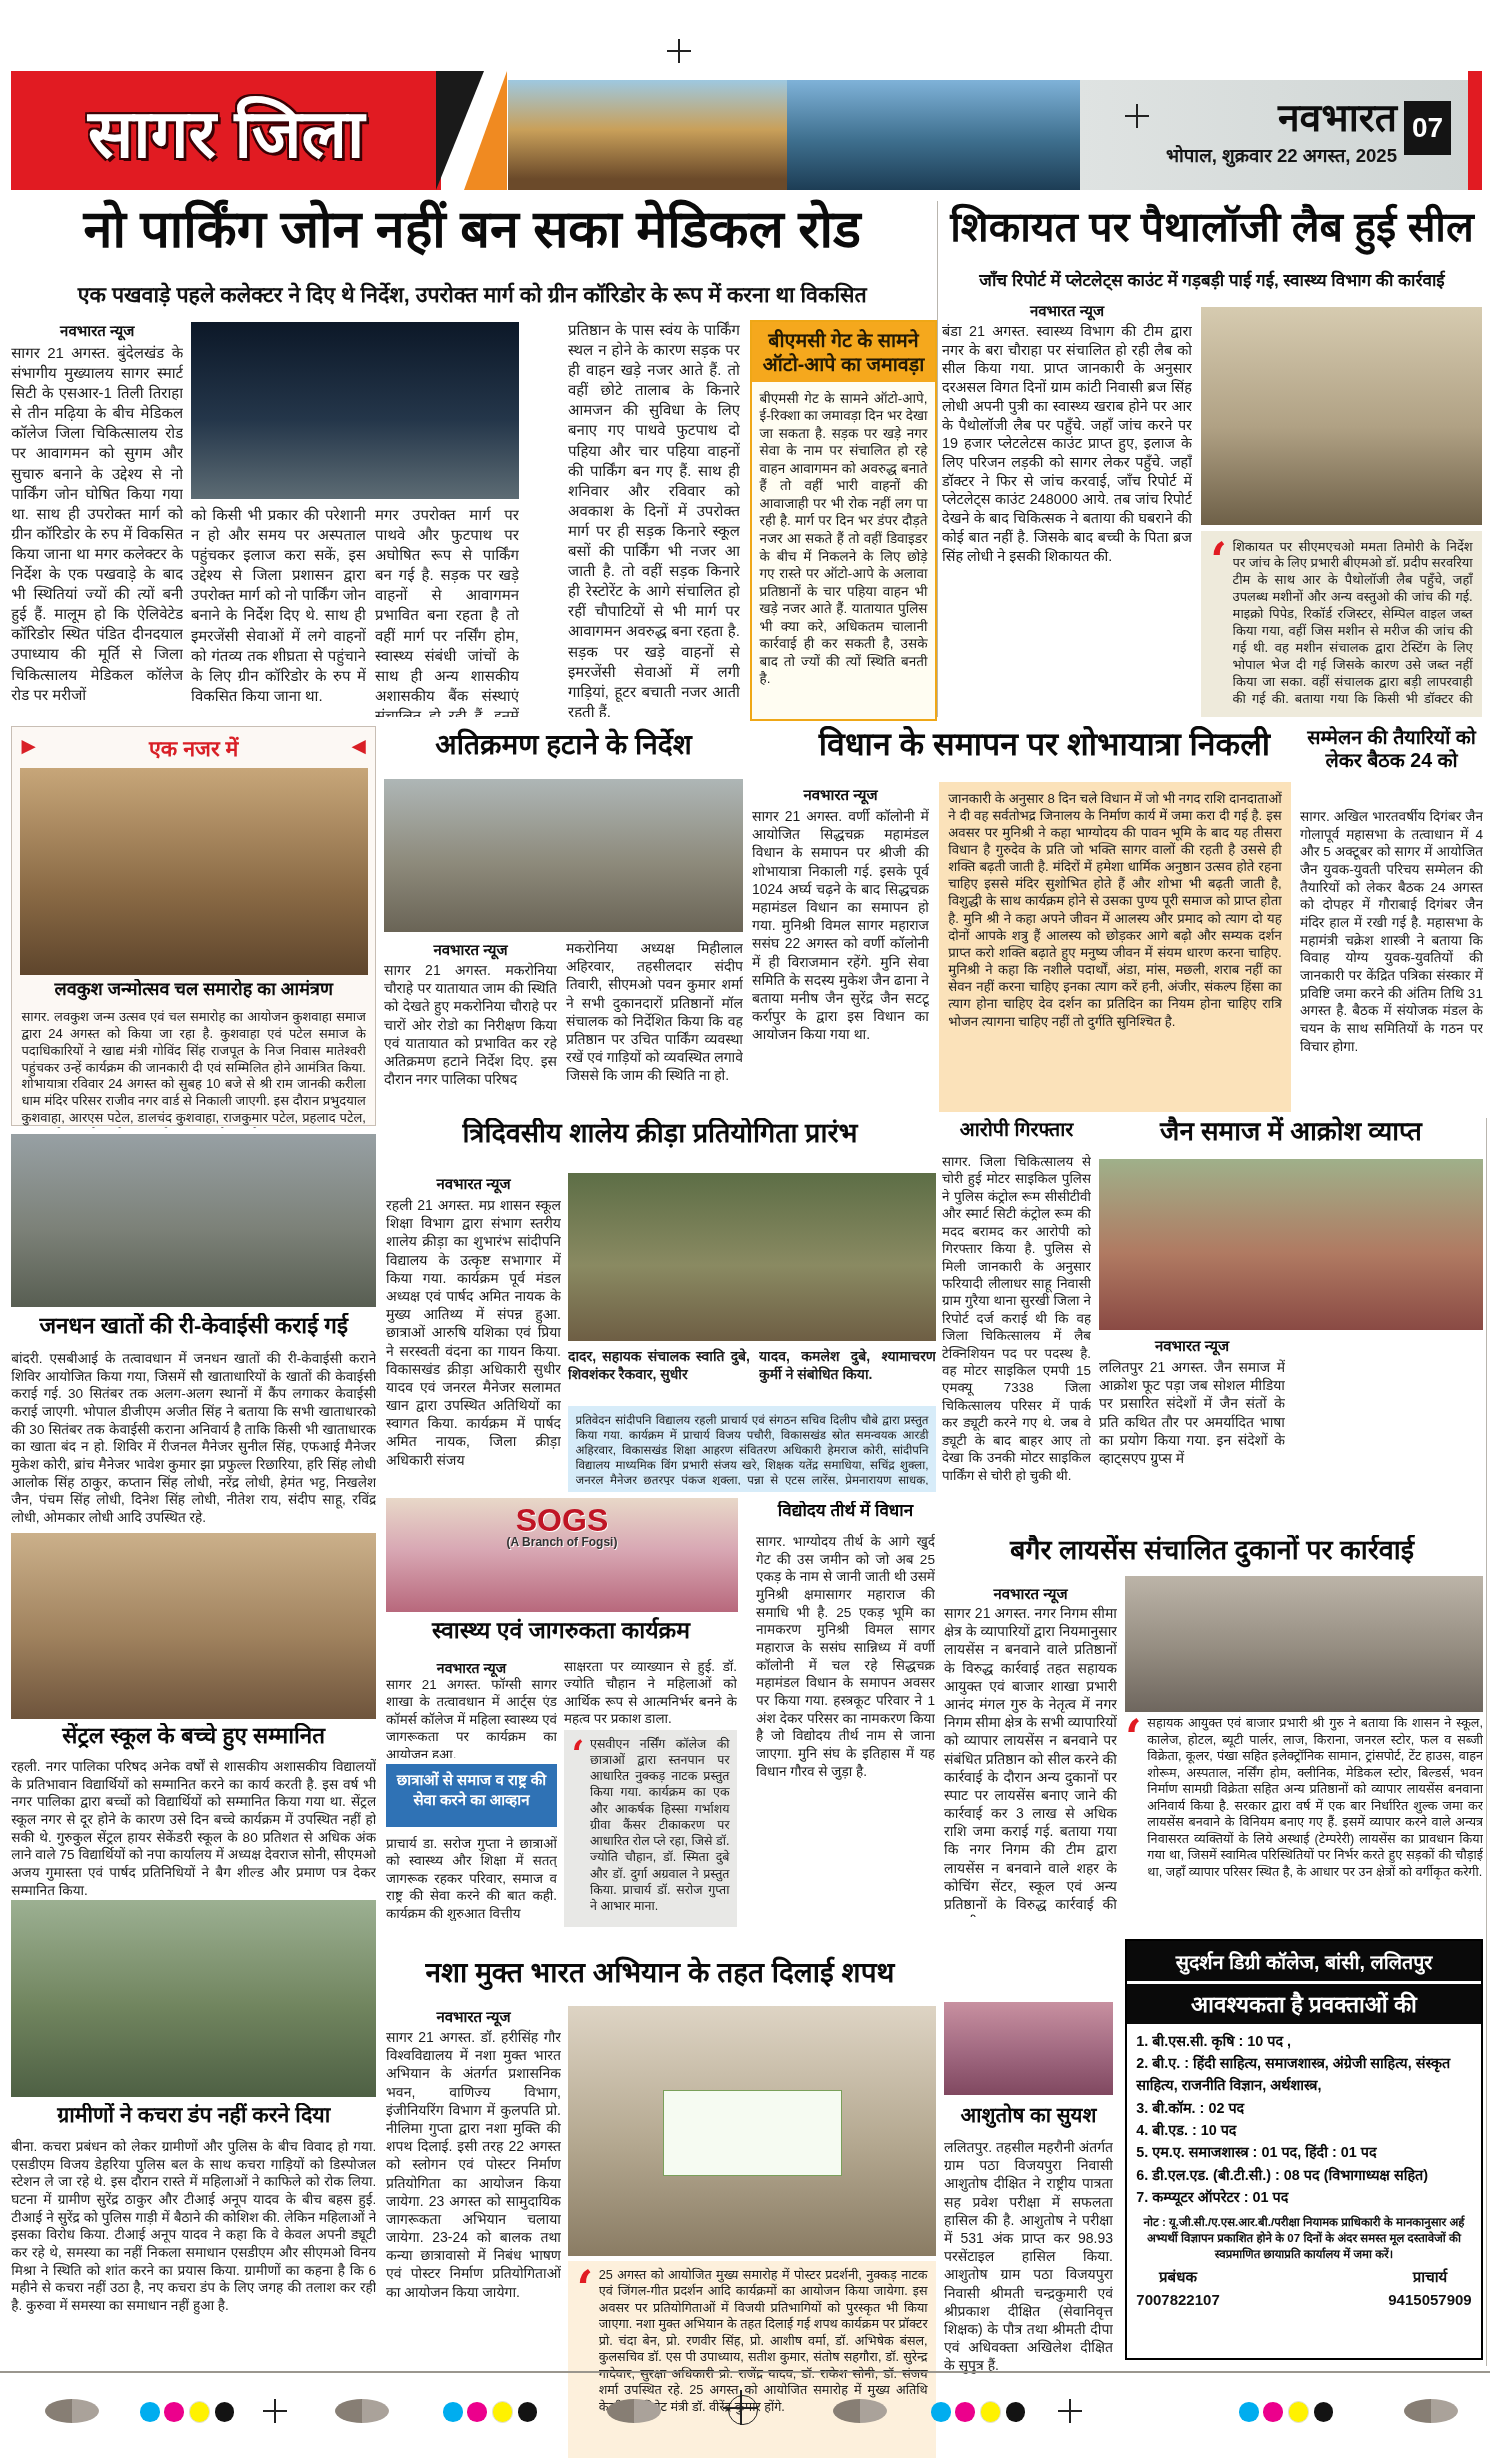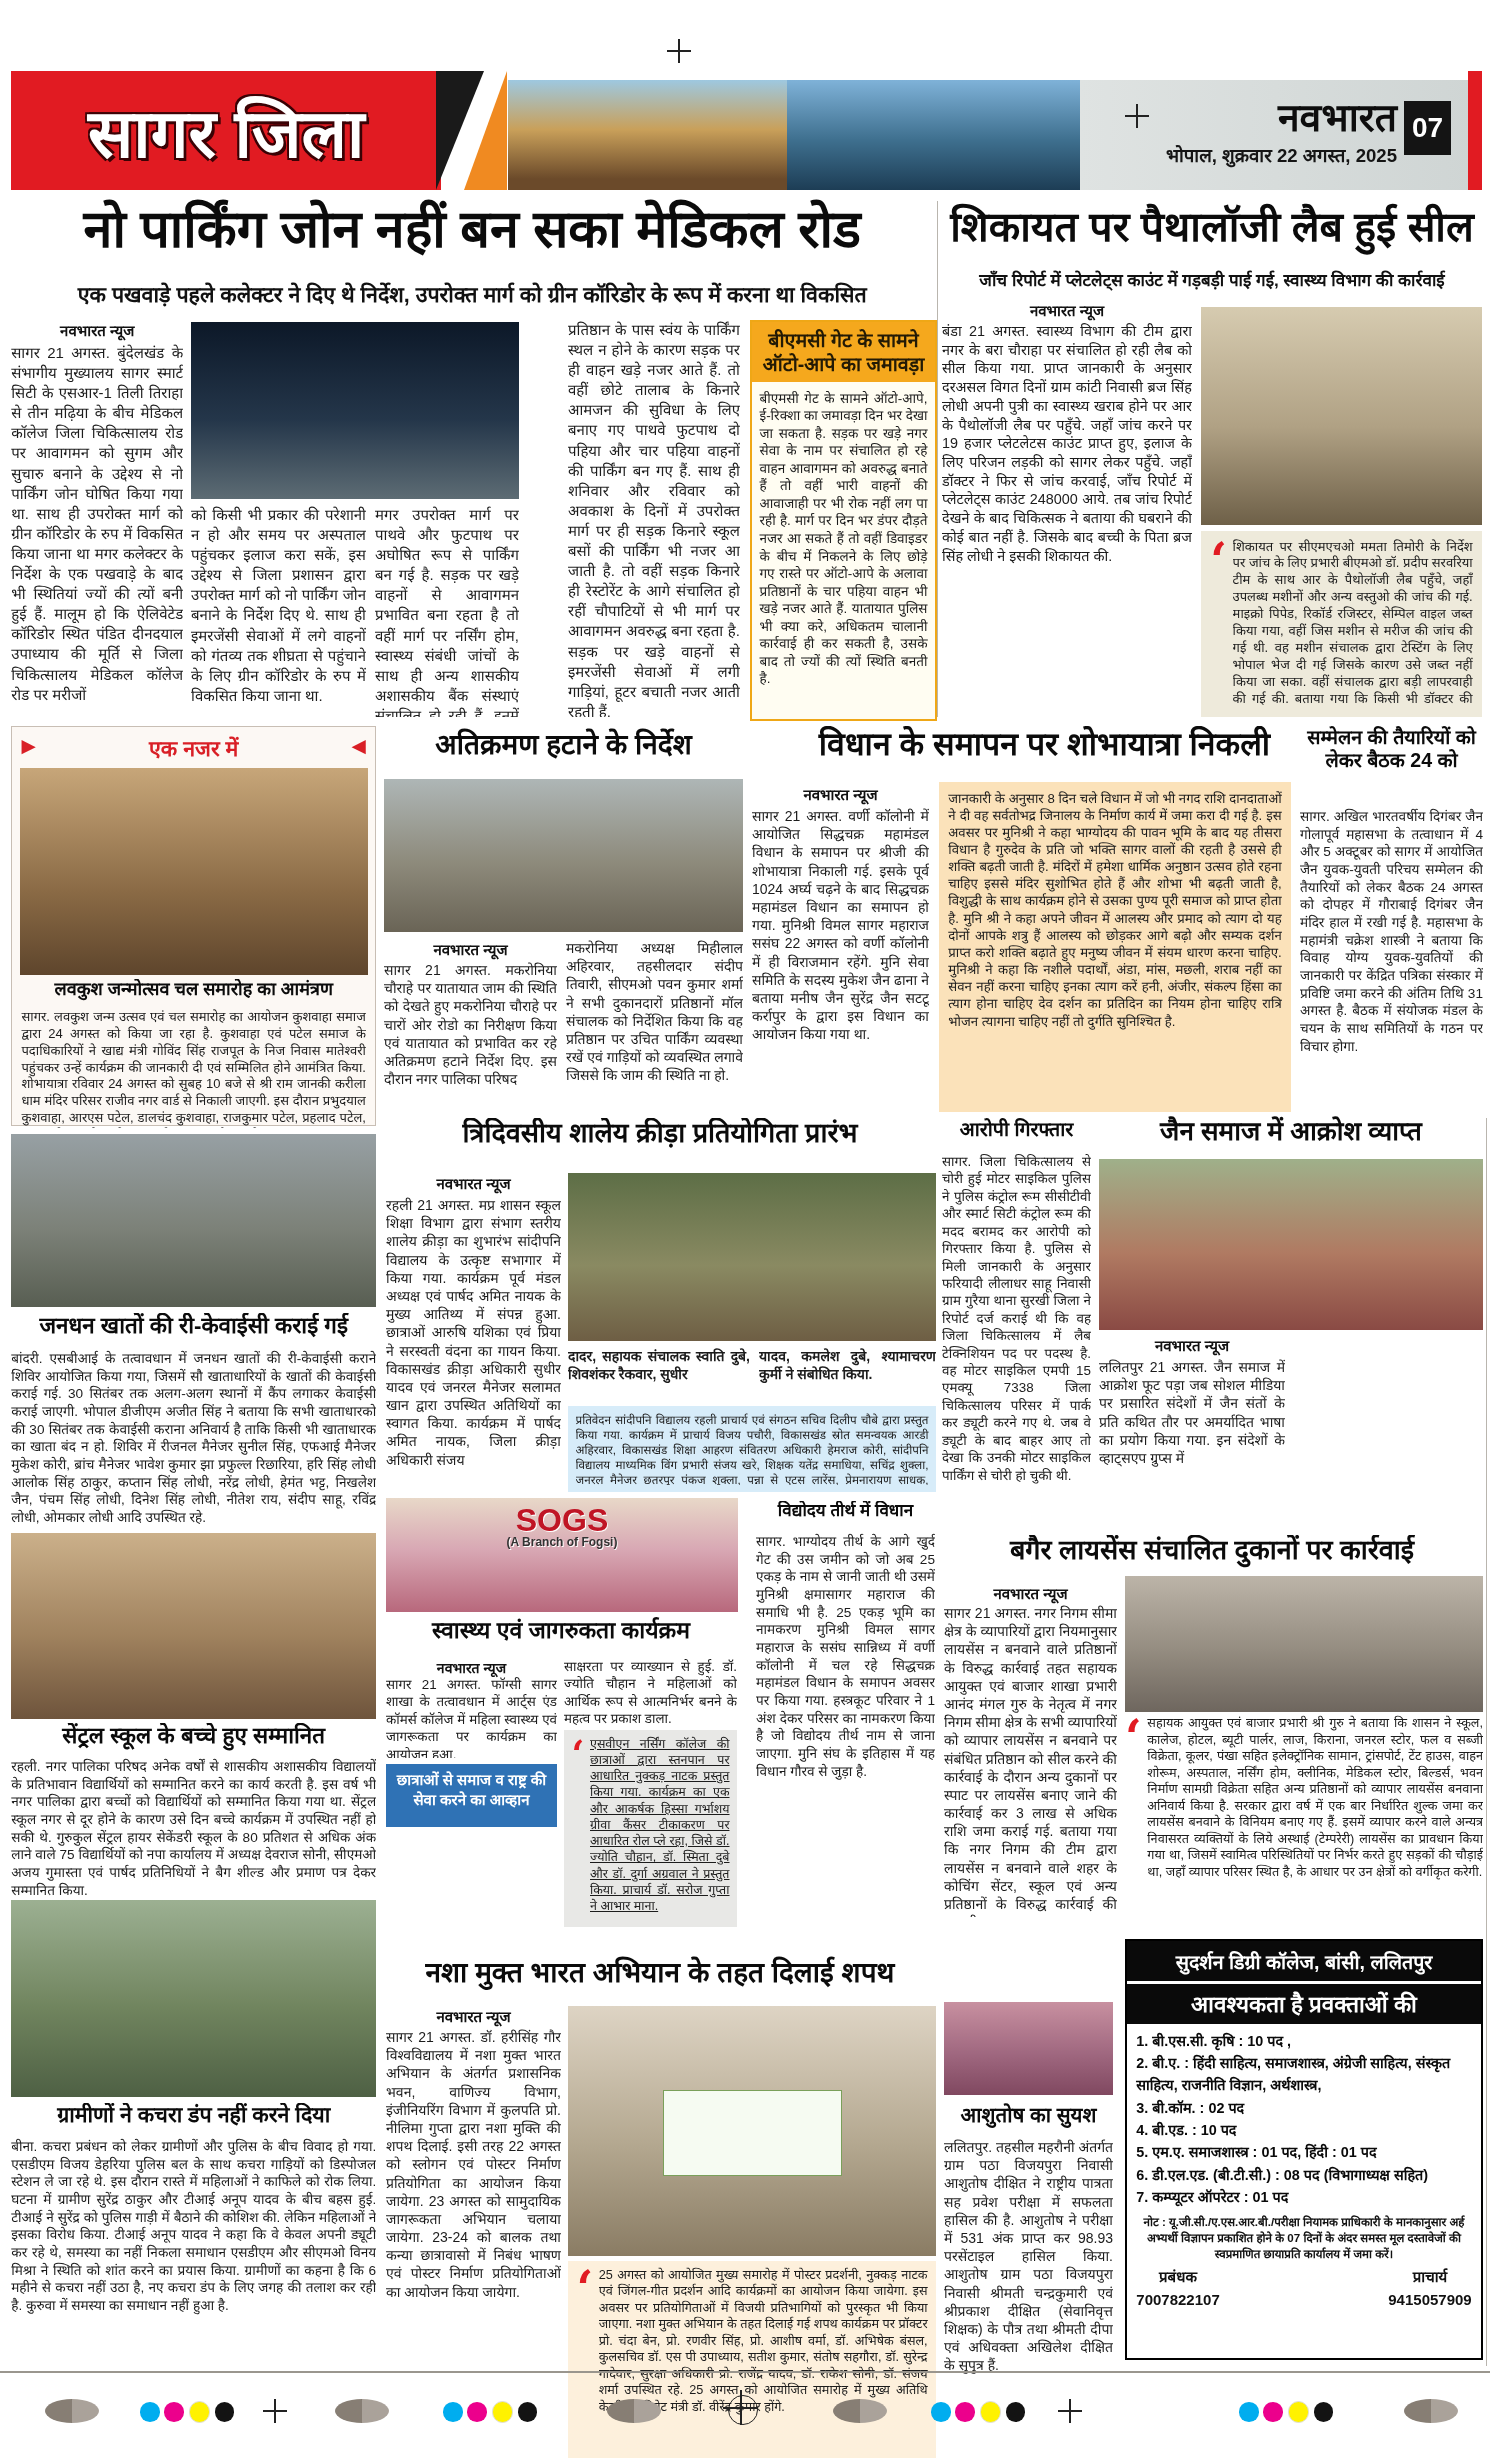--- a/index.html
+++ b/index.html
@@ -154,24 +154,25 @@
   <div class="abs headline nowrap" style="left:11.2px;top:2103px;width:365px;height:32px;font-size:21.4px;">ग्रामीणों ने कचरा डंप नहीं करने दिया</div>
   <div class="abs bodytxt" style="left:11.2px;top:2138px;width:365px;height:179px;font-size:13.6px;">बीना. कचरा प्रबंधन को लेकर ग्रामीणों और पुलिस के बीच विवाद हो गया. एसडीएम विजय डेहरिया पुलिस बल के साथ कचरा गाड़ियों को डिस्पोजल स्टेशन ले जा रहे थे. इस दौरान रास्ते में महिलाओं ने काफिले को रोक लिया. घटना में ग्रामीण सुरेंद्र ठाकुर और टीआई अनूप यादव के बीच बहस हुई. टीआई ने सुरेंद्र को पुलिस गाड़ी में बैठाने की कोशिश की. लेकिन महिलाओं ने इसका विरोध किया. टीआई अनूप यादव ने कहा कि वे केवल अपनी ड्यूटी कर रहे थे, समस्या का नहीं निकला समाधान एसडीएम और सीएमओ विनय मिश्रा ने स्थिति को शांत करने का प्रयास किया. ग्रामीणों का कहना है कि 6 महीने से कचरा नहीं उठा है, नए कचरा डंप के लिए जगह की तलाश कर रही है. कुरुवा में समस्या का समाधान नहीं हुआ है.</div>
 
   <div class="abs ph" style="left:386px;top:1498px;width:352px;height:114px;background:linear-gradient(180deg,#e8d8c8 0%,#d8a8b4 45%,#b8687c 100%);">
     <div class="sogs"><span>SOGS</span><small>(A Branch of Fogsi)</small></div>
   </div>
   <div class="abs headline nowrap" style="left:384px;top:1617px;width:354px;height:37px;font-size:23px;">स्वास्थ्य एवं जागरुकता कार्यक्रम</div>
   <div class="abs byline" style="left:386px;top:1658px;width:171px;font-size:14px;">नवभारत न्यूज</div>
   <div class="abs bodytxt" style="left:386px;top:1676px;width:171px;height:82px;font-size:13.4px;">सागर 21 अगस्त. फॉग्सी सागर शाखा के तत्वावधान में आर्ट्स एंड कॉमर्स कॉलेज में महिला स्वास्थ्य एवं जागरूकता पर कार्यक्रम का आयोजन हुआ.</div>
   <div class="abs callout-blue" style="left:386px;top:1764px;width:171px;height:63px;font-size:15px;line-height:1.35;padding-top:5.6px;box-sizing:border-box;">छात्राओं से समाज व राष्ट्र की सेवा करने का आव्हान</div>
+  <div class="abs bodytxt" style="left:386px;top:1835px;width:171px;height:86px;font-size:13.4px;">प्राचार्य डा. सरोज गुप्ता ने छात्राओं को स्वास्थ्य और शिक्षा में सतत् जागरूक रहकर परिवार, समाज व राष्ट्र की सेवा करने की बात कही. कार्यक्रम की शुरुआत वित्तीय</div>
   <div class="abs bodytxt" style="left:564px;top:1658px;width:173px;height:67px;font-size:13.4px;">साक्षरता पर व्याख्यान से हुई. डॉ. ज्योति चौहान ने महिलाओं को आर्थिक रूप से आत्मनिर्भर बनने के महत्व पर प्रकाश डाला.</div>
   <div class="abs tint-gray" style="left:564px;top:1730px;width:173px;height:197px;padding:5.6px 7.5px;box-sizing:border-box;">
     <span class="qmark" style="font-size:37px;">‘</span>
-    <div class="bodytxt" style="font-size:12.5px;height:179px;text-decoration:underline;">एसवीएन नर्सिंग कॉलेज की छात्राओं द्वारा स्तनपान पर आधारित नुक्कड़ नाटक प्रस्तुत किया गया. कार्यक्रम का एक और आकर्षक हिस्सा गर्भाशय ग्रीवा कैंसर टीकाकरण पर आधारित रोल प्ले रहा, जिसे डॉ. ज्योति चौहान, डॉ. स्मिता दुबे और डॉ. दुर्गा अग्रवाल ने प्रस्तुत किया. प्राचार्य डॉ. सरोज गुप्ता ने आभार माना.</div>
+    <div class="bodytxt" style="font-size:12.5px;height:179px;">एसवीएन नर्सिंग कॉलेज की छात्राओं द्वारा स्तनपान पर आधारित नुक्कड़ नाटक प्रस्तुत किया गया. कार्यक्रम का एक और आकर्षक हिस्सा गर्भाशय ग्रीवा कैंसर टीकाकरण पर आधारित रोल प्ले रहा, जिसे डॉ. ज्योति चौहान, डॉ. स्मिता दुबे और डॉ. दुर्गा अग्रवाल ने प्रस्तुत किया. प्राचार्य डॉ. सरोज गुप्ता ने आभार माना.</div>
   </div>
 
   <div class="abs headline nowrap" style="left:756px;top:1501px;width:179px;height:26px;font-size:17px;">विद्योदय तीर्थ में विधान</div>
   <div class="abs bodytxt" style="left:756px;top:1533px;width:179px;height:395px;font-size:13.6px;">सागर. भाग्योदय तीर्थ के आगे खुर्द गेट की उस जमीन को जो अब 25 एकड़ के नाम से जानी जाती थी उसमें मुनिश्री क्षमासागर महाराज की समाधि भी है. 25 एकड़ भूमि का नामकरण मुनिश्री विमल सागर महाराज के ससंघ सान्निध्य में वर्णी कॉलोनी में चल रहे सिद्धचक्र महामंडल विधान के समापन अवसर पर किया गया. हस्त्रकूट परिवार ने 1 अंश देकर परिसर का नामकरण किया है जो विद्योदय तीर्थ नाम से जाना जाएगा. मुनि संघ के इतिहास में यह विधान गौरव से जुड़ा है.</div>
 
   <div class="abs headline nowrap" style="left:942px;top:1535px;width:540px;height:43px;font-size:27px;">बगैर लायसेंस संचालित दुकानों पर कार्रवाई</div>
   <div class="abs byline" style="left:944px;top:1583px;width:173px;">नवभारत न्यूज</div>
   <div class="abs bodytxt" style="left:944px;top:1604px;width:173px;height:313px;font-size:14px;">सागर 21 अगस्त. नगर निगम सीमा क्षेत्र के व्यापारियों द्वारा नियमानुसार लायसेंस न बनवाने वाले प्रतिष्ठानों के विरुद्ध कार्रवाई तहत सहायक आयुक्त एवं बाजार शाखा प्रभारी आनंद मंगल गुरु के नेतृत्व में नगर निगम सीमा क्षेत्र के सभी व्यापारियों को व्यापार लायसेंस न बनवाने पर संबंधित प्रतिष्ठान को सील करने की कार्रवाई के दौरान अन्य दुकानों पर स्पाट पर लायसेंस बनाए जाने की कार्रवाई कर 3 लाख से अधिक राशि जमा कराई गई. बताया गया कि नगर निगम की टीम द्वारा लायसेंस न बनवाने वाले शहर के कोचिंग सेंटर, स्कूल एवं अन्य प्रतिष्ठानों के विरुद्ध कार्रवाई की जाएगी.</div>
   <div class="abs ph" style="left:1125px;top:1576px;width:358px;height:136px;background:linear-gradient(180deg,#bcb4a8 0%,#948c80 55%,#6e665e 100%);"></div>
   <div class="abs" style="left:1125px;top:1715px;width:358px;height:216px;">

